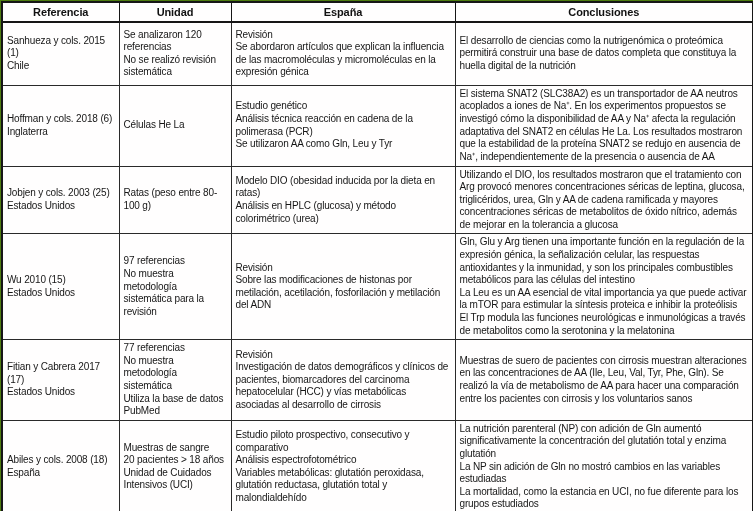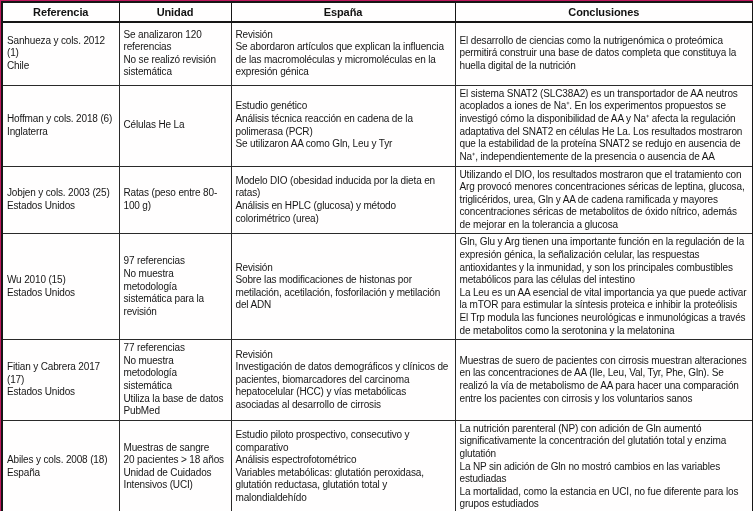--- a/index.html
+++ b/index.html
@@ -4,21 +4,21 @@
 <style>
   html, body {
     margin: 0;
     padding: 0;
     background: #ffffff;
     font-family: "Liberation Sans", sans-serif;
   }
   .page {
     width: 753px;
     height: 511px;
-    background: #be185d;
+    background: #4d7c0f;
     box-sizing: border-box;
     padding: 1px;
   }
   table.ref-table {
     width: 751px;
     height: 509px;
     border-collapse: collapse;
     table-layout: fixed;
     border: 2px solid #161616;
     background: #fffefe;
@@ -72,21 +72,21 @@
     <thead>
       <tr class="hdr">
         <th data-bind="table.headers.0">Referencia</th>
         <th data-bind="table.headers.1">Unidad</th>
         <th data-bind="table.headers.2">España</th>
         <th data-bind="table.headers.3">Conclusiones</th>
       </tr>
     </thead>
     <tbody>
       <tr class="r0">
-        <td data-bind="table.rows.0.referencia">Sanhueza y cols. 2012 (1)
+        <td data-bind="table.rows.0.referencia">Sanhueza y cols. 2015 (1)
 Chile</td>
         <td data-bind="table.rows.0.muestra">Se analizaron 120 referencias
 No se realizó revisión sistemática</td>
         <td data-bind="table.rows.0.metodo">Revisión
 Se abordaron artículos que explican la influencia de las macromoléculas y micromoléculas en la expresión génica</td>
         <td data-bind="table.rows.0.conclusiones">El desarrollo de ciencias como la nutrigenómica o proteómica permitirá construir una base de datos completa que constituya la huella digital de la nutrición</td>
       </tr>
       <tr class="r1">
         <td data-bind="table.rows.1.referencia">Hoffman y cols. 2018 (6)
 Inglaterra</td>

